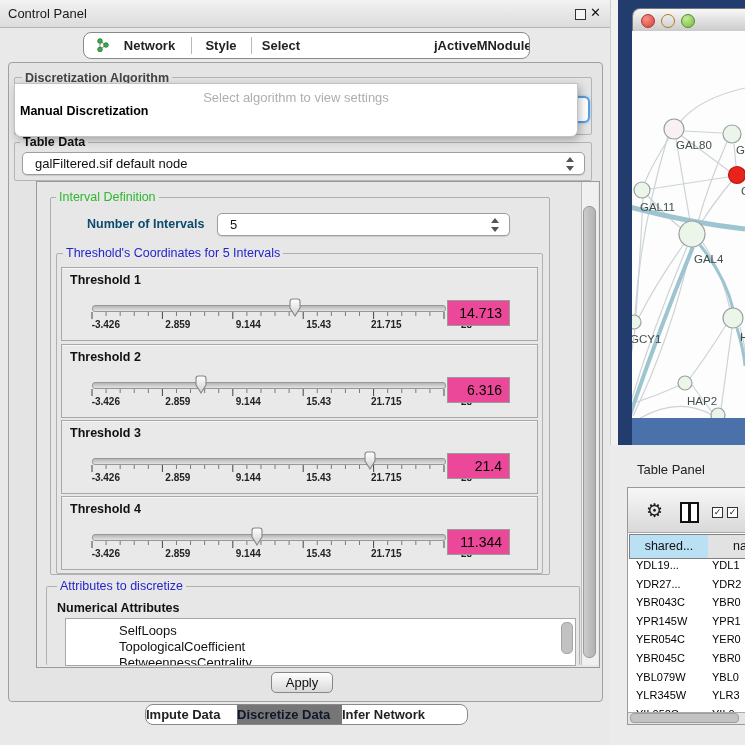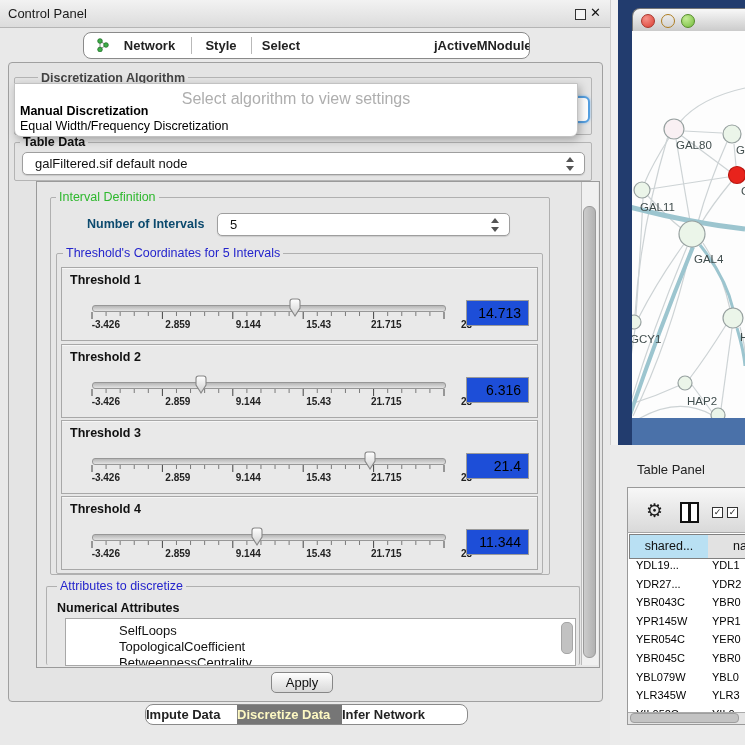--- a/index.html
+++ b/index.html
@@ -30,54 +30,54 @@
   .spin{position:absolute;right:9px;top:50%;margin-top:-7px;width:9px;height:14px;}
   .spin:before,.spin:after{content:"";position:absolute;left:0;border-left:4.5px solid transparent;
     border-right:4.5px solid transparent;}
   .spin:before{top:0;border-bottom:5px solid #555;}
   .spin:after{bottom:0;border-top:5px solid #555;}
   
   .popup{left:14px;top:83px;width:562px;height:52px;background:#fff;
     border:1px solid #c2c2c2;border-radius:0 0 7px 7px;
     box-shadow:2px 3px 8px rgba(0,0,0,.28);z-index:50;}
   .popup .prompt{position:absolute;left:0;right:0;top:6px;text-align:center;
-    color:#aeaeae;font-size:16px;}
+    color:#aeaeae;font-size:13px;}
   .popup .opt{position:absolute;left:5px;font-size:12.5px;color:#000;}
   
   .scrollpanel{left:36px;top:181px;width:562px;height:485px;background:#e7e7e7;
     border:1px solid #9a9a9a;}
   .vsb-track{left:581px;top:182px;width:16px;height:483px;background:#f0f0f0;
     border-left:1px solid #bbb;}
   .vsb-thumb{left:583px;top:206px;width:11px;height:450px;border-radius:6px;
     background:linear-gradient(90deg,#cccccc,#b2b2b2);border:1px solid #9a9a9a;}
   
   .thpanel{position:absolute;left:61px;width:475px;height:72px;background:#e9e9e9;
     border:1px solid #a8a8a8;box-shadow:inset 0 1px 0 #f6f6f6;}
   .thlabel{position:absolute;left:8px;top:5px;font-size:12.5px;font-weight:bold;color:#111;}
   .thtrack{position:absolute;left:30px;top:37px;width:352px;height:5px;border-radius:3px;
     background:linear-gradient(#b6b6b6,#e3e3e3);border:1px solid #979797;}
   .ticklbl{position:absolute;top:51px;width:56px;text-align:right;font-size:10px;
     font-weight:bold;color:#222;}
-  .thvalue{position:absolute;left:404px;top:32px;width:54px;height:24px;background:#1d4ed8;
+  .thvalue{position:absolute;left:385px;top:32px;width:54px;height:24px;background:#ec4899;
     border:1px solid #9a9a9a;font-size:14px;color:#000;text-align:right;
     line-height:24px;padding-right:7px;}
   
   .attrlist{left:65px;top:618px;width:509px;height:46px;background:#fff;
     border:1px solid #a8a8a8;overflow:hidden;}
   .attr-item{position:relative;font-size:13px;color:#111;line-height:16px;padding-left:8px;}
   .alsb{position:absolute;right:2px;top:3px;width:10px;height:30px;border-radius:5px;
     background:#c2c2c2;border:1px solid #a5a5a5;}
   .btn{background:linear-gradient(#fefefe,#d9d9d9);border:1px solid #878787;
     border-radius:5px;font-size:13px;color:#111;text-align:center;}
   
   .bottombar{left:145px;top:704px;width:321px;height:19px;background:#fff;
     border:1px solid #8a8a8a;border-radius:8px;overflow:hidden;}
   .bseg{position:absolute;top:0;height:19px;line-height:19px;
     font-size:13px;font-weight:600;color:#222;}
-  .bseg.dark{background:#767676;color:#fef9c3;}
+  .bseg.dark{background:#767676;color:#0f172a;}
   
   .gutter{left:610px;top:0;width:8px;height:745px;background:#f1f1f1;border-left:1px solid #cfcfcf;}
   .desktop-navy{left:618px;top:0;width:127px;height:445px;background:#223c6e;}
   .netframe-bottom{left:632px;top:418px;width:113px;height:27px;background:#4a71a9;}
   .nettitle{left:632px;top:8px;width:113px;height:23px;border-radius:8px 0 0 0;
     background:linear-gradient(#f8f8f8,#c9c9c9);border:1px solid #777;border-right:none;}
   .tl{position:absolute;top:5px;width:12px;height:12px;border-radius:50%;}
   .netcanvas{left:632px;top:31px;width:113px;height:387px;background:#fdfdfd;}
   
   .tp-bg{left:610px;top:445px;width:135px;height:300px;background:#ebebeb;}
@@ -127,28 +127,27 @@
     <div class="tabdiv" style="left:107px;"></div>
     <div class="tabseg" style="left:107px;width:60px;">Style</div>
     <div class="tabdiv" style="left:167px;"></div>
     <div class="tabseg" style="left:167px;width:60px;">Select</div>
     <div class="tabseg" style="left:350px;width:95px;">jActiveMNodules</div>
   </div>
 
   <div class="abs mainpanel"></div>
 
   <div class="abs" style="left:14px;top:77px;width:576px;height:56px;border:1px solid #b4b4b4;border-radius:2px;"></div>
-  <div class="abs group-title" style="left:22px;top:71px;font-weight:600;color:#444;margin-left:16px;">Discretization Algorithm</div>
+  <div class="abs group-title" style="left:22px;top:71px;font-weight:600;color:#444;">Discretization Algorithm</div>
 
   <div class="abs" style="left:480px;top:96px;width:106px;height:23px;background:#fff;border:2px solid #559fe0;border-radius:6px;box-shadow:0 0 3px #84b9ea;"></div>
 
   <div class="abs popup">
     <div class="prompt">Select algorithm to view settings</div>
     <div class="opt" style="top:20px;font-weight:bold;">Manual Discretization</div>
-    <div class="opt" style="top:35px;">Equal Width/Frequency Discretization</div>
   </div>
 
   <div class="abs" style="left:14px;top:142px;width:576px;height:37px;border:1px solid #b4b4b4;border-radius:2px;"></div>
   <div class="abs group-title" style="left:20px;top:135px;font-weight:700;color:#111;">Table Data</div>
   <div class="abs combo" style="left:22px;top:152px;width:561px;height:21px;">
     <span class="cv">galFiltered.sif default node</span>
     <span class="spin"></span>
   </div>
 
   <div class="abs scrollpanel"></div>

